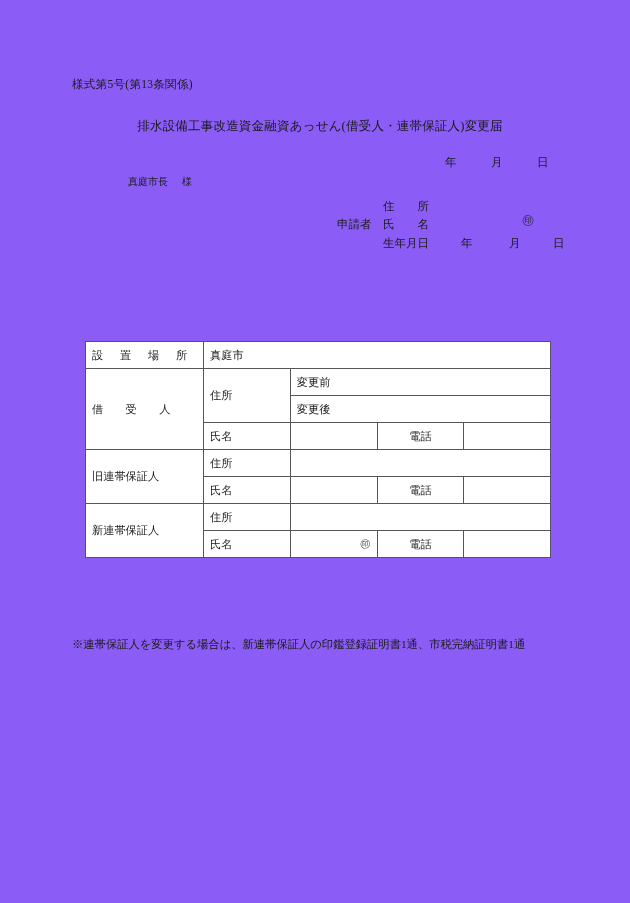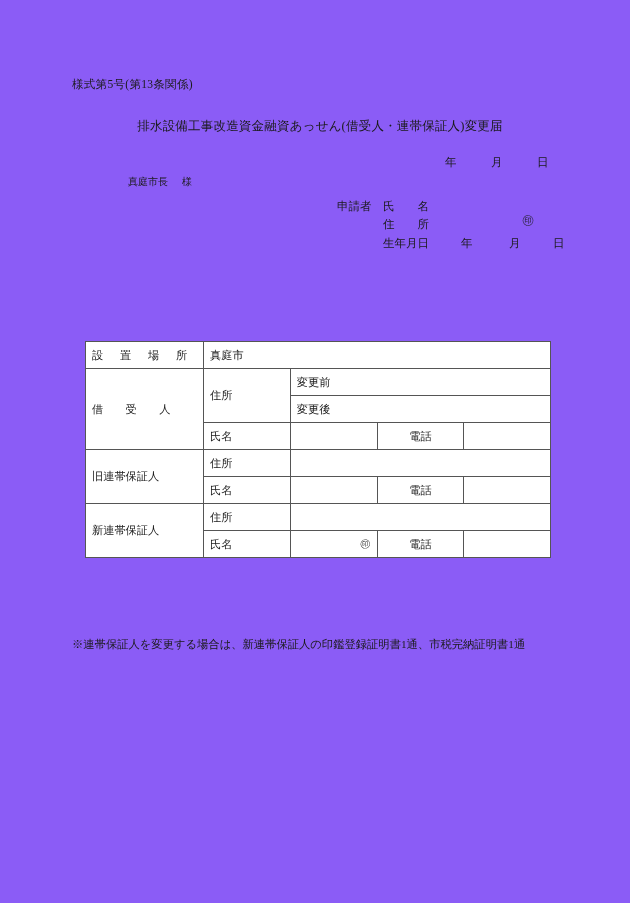--- a/index.html
+++ b/index.html
@@ -185,27 +185,27 @@
   </div>
 
   <div class="addressee">
     <span>真庭市長</span><span class="sama">様</span>
   </div>
 
   <div class="applicant">
     <div class="seal-mark">㊞</div>
 
     <div class="ap-row">
+      <span class="ap-lead"></span>
+      <span class="ap-label tight">住　　所</span>
+    </div>
+
+    <div class="ap-row">
       <span class="ap-lead">申請者</span>
       <span class="ap-label tight">氏　　名</span>
-    </div>
-
-    <div class="ap-row">
-      <span class="ap-lead"></span>
-      <span class="ap-label tight">住　　所</span>
     </div>
 
     <div class="ap-row">
       <span class="ap-lead"></span>
       <span class="ap-label tight">生年月日</span>
       <span class="ap-blank-y">年</span>
       <span class="ap-blank-m">月</span>
       <span class="ap-blank-d">日</span>
     </div>
 

